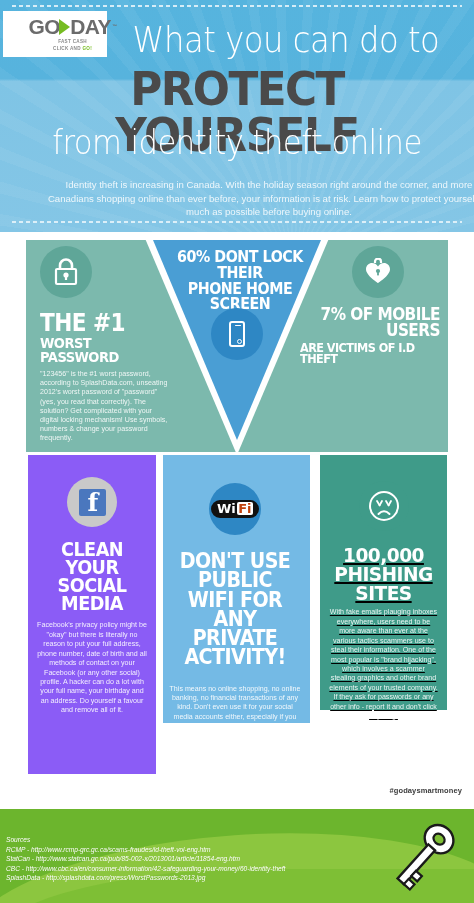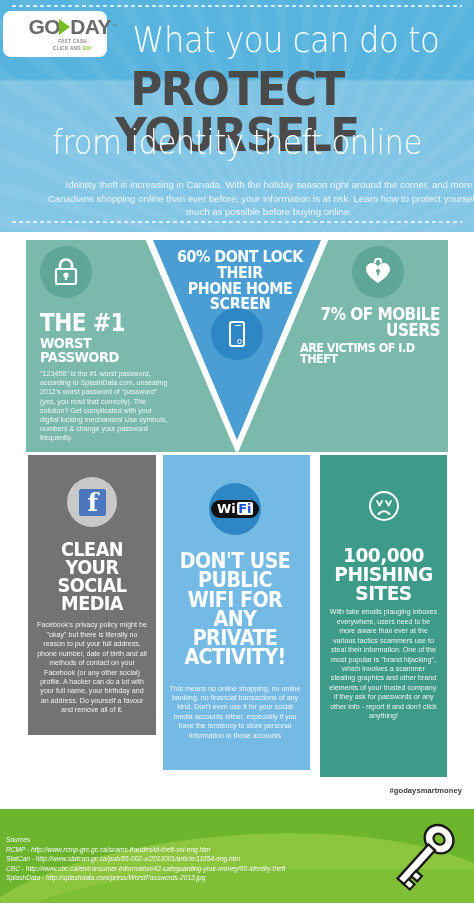--- a/index.html
+++ b/index.html
@@ -37,21 +37,21 @@
   }
   .dots-bottom {
     position: absolute; left: 12px; top: 221px; width: 450px; height: 3px;
     background-image: linear-gradient(to right, rgba(255,255,255,.7) 55%, rgba(255,255,255,0) 0%);
     background-size: 7px 2px; background-repeat: repeat-x;
   }
 
   .logo-box {
     position: absolute; left: 3px; top: 11px;
     width: 104px; height: 46px;
-    background: #fff; border-radius: 8px;
+    background: #fff; border-radius: 0;
     display: flex; flex-direction: column;
     align-items: center; justify-content: center;
     z-index: 5;
     padding-left: 35px;
   }
   .logo-word {
     display: flex; align-items: center;
     font-size: 21px; font-weight: bold; letter-spacing: -0.5px;
     color: #6b6b6b; line-height: 1;
     font-family: "Liberation Sans", sans-serif;
@@ -171,23 +171,23 @@
     width: 6px; height: 1.4px; background: #fff; border-radius: 1px;
   }
   .phone::after {
     content: ""; position: absolute; left: 5.6px; bottom: 1.2px;
     width: 3px; height: 3px; border: 1.2px solid #fff; border-radius: 50%;
   }
 
   
   .bot { position: absolute; left: 0; top: 455px; width: 474px; height: 300px; }
   .panel { position: absolute; top: 0; padding: 0 9px; }
-  .panel.p1 { left: 28px;  width: 128px; height: 280px; background: #737373; }
-  .panel.p2 { left: 163px; width: 147px; height: 315px; background: #74bae5; padding-left: 6px; }
-  .panel.p3 { left: 320px; width: 127px; height: 322px; background: #3f9b89; }
+  .panel.p1 { left: 28px;  width: 128px; height: 319px; background: #8b5cf6; }
+  .panel.p2 { left: 163px; width: 147px; height: 268px; background: #74bae5; padding-left: 6px; }
+  .panel.p3 { left: 320px; width: 127px; height: 255px; background: #3f9b89; text-decoration: underline; }
   .panel-icon-wrap {
     display: flex; justify-content: center;
     margin-top: 22px;
   }
   .panel.p2 .panel-icon-wrap { margin-top: 28px; }
   .panel.p3 .panel-icon-wrap { margin-top: 26px; }
   .panel-title {
     text-align: center; color: #fff; font-weight: bold;
     font-family: "DejaVu Sans", sans-serif;
     line-height: 0.94; letter-spacing: -0.6px;
@@ -219,21 +219,21 @@
   
   .wifi-pill {
     background: #111; color: #fff; border-radius: 11px;
     padding: 2px 6px 3px 6px;
     font-family: "DejaVu Sans", sans-serif;
     font-weight: bold; font-size: 13px; line-height: 1;
     display: flex; align-items: center; gap: 1px;
     position: relative;
   }
   .wifi-pill .fi-box {
-    background: #fff; color: #1d4ed8; border-radius: 2px;
+    background: #fff; color: #c2410c; border-radius: 2px;
     padding: 0 1.5px;
   }
 
   
   .hashtag {
     position: absolute; right: 12px; top: 786px;
     font-size: 7.5px; font-weight: bold; color: #3c3c3c;
     font-family: Liberation Sans, sans-serif;
     letter-spacing: 0.1px;
   }

